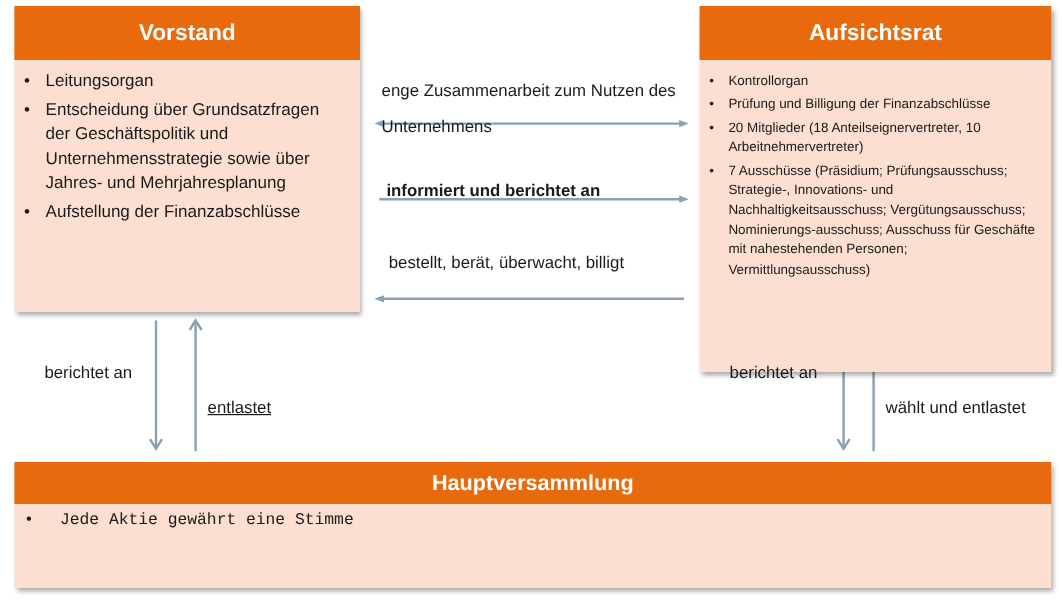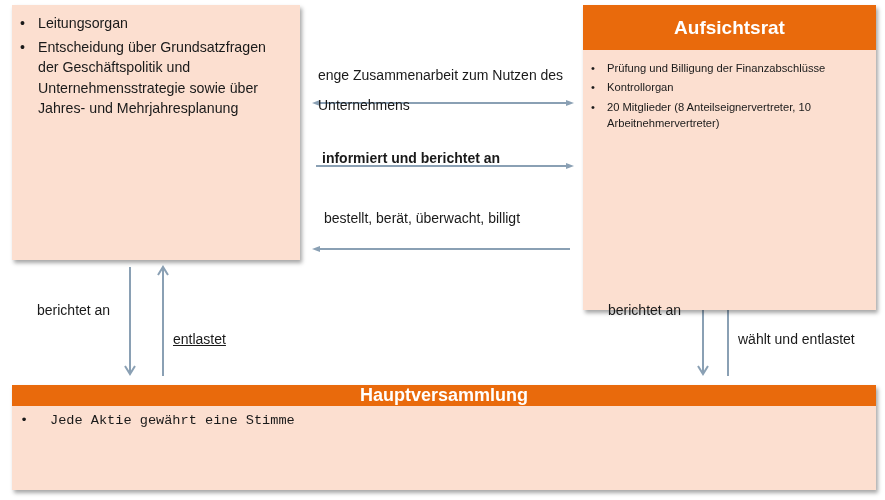--- a/index.html
+++ b/index.html
@@ -34,21 +34,21 @@
   #vorstand li { padding-left:18px; margin-bottom:3px; }
 
   
   #aufsichtsrat { left:583px; top:5px; width:293px; height:305px; }
   #aufsichtsrat .box-header { height:45px; font-size:19px; }
   #aufsichtsrat .box-body { padding:10px 8px 0 8px; font-size:11.2px; line-height:16.4px; }
   #aufsichtsrat li { padding-left:16px; margin-bottom:3px; }
 
   
   #hauptversammlung { left:12px; top:385px; width:864px; height:105px; }
-  #hauptversammlung .box-header { height:21px; font-size:18px; }
+  #hauptversammlung .box-header { height:35px; font-size:18px; }
   #hauptversammlung .box-body { padding:4px 12px 0 8px; font-size:13.6px; line-height:21px; }
   #hauptversammlung li { padding-left:30px;font-family:Liberation Mono, monospace; }
 
   .label {
     position:absolute; font-size:14px; line-height:30px; color:#1a1a1a;
   }
   svg.arrows { position:absolute; left:0; top:0; }
 </style>
 </head>
 <body>
@@ -76,35 +76,38 @@
   </g>
   <g stroke="#8aa0b4" stroke-width="2" fill="none">
     <polyline points="125,366 130,374 135,366"></polyline>
     <polyline points="158,275 163,267 168,275"></polyline>
     <polyline points="698,366 703,374 708,366"></polyline>
     <polyline points="723,275 728,267 733,275"></polyline>
   </g>
 </svg>
 
 <div class="box" id="vorstand">
+  <div class="box-header">Vorstand</div>
   <div class="box-body">
     <ul>
       <li>Leitungsorgan</li>
       <li>Entscheidung über Grundsatzfragen der Geschäftspolitik und Unternehmensstrategie sowie über Jahres- und Mehrjahresplanung</li>
+      <li>Aufstellung der Finanzabschlüsse</li>
     </ul>
   </div>
 </div>
 
 <div class="box" id="aufsichtsrat">
   <div class="box-header">Aufsichtsrat</div>
   <div class="box-body">
     <ul>
+      <li>Kontrollorgan</li>
       <li>Prüfung und Billigung der Finanzabschlüsse</li>
-      <li>Kontrollorgan</li>
-      <li>20 Mitglieder (8 Anteilseignervertreter, 10 Arbeitnehmervertreter)</li>
+      <li>20 Mitglieder (18 Anteilseignervertreter, 10 Arbeitnehmervertreter)</li>
+      <li>7 Ausschüsse (Präsidium; Prüfungsausschuss; Strategie-, Innovations- und Nachhaltigkeitsausschuss; Vergütungsausschuss; Nominierungs-ausschuss; Ausschuss für Geschäfte mit nahestehenden Personen; Vermittlungsausschuss)</li>
     </ul>
   </div>
 </div>
 
 <div class="label" style="left:318px; top:60px; width:260px;">enge Zusammenarbeit zum Nutzen des Unternehmens</div>
 <div class="label" style="left:322px; top:143px; width:250px;font-weight:bold;">informiert und berichtet an</div>
 <div class="label" style="left:322px; top:203px; width:200px;text-align:center;">bestellt, berät, überwacht, billigt</div>
 
 <div class="label" style="left:37px; top:295px;">berichtet an</div>
 <div class="label" style="left:173px; top:324px;text-decoration:underline;">entlastet</div>

